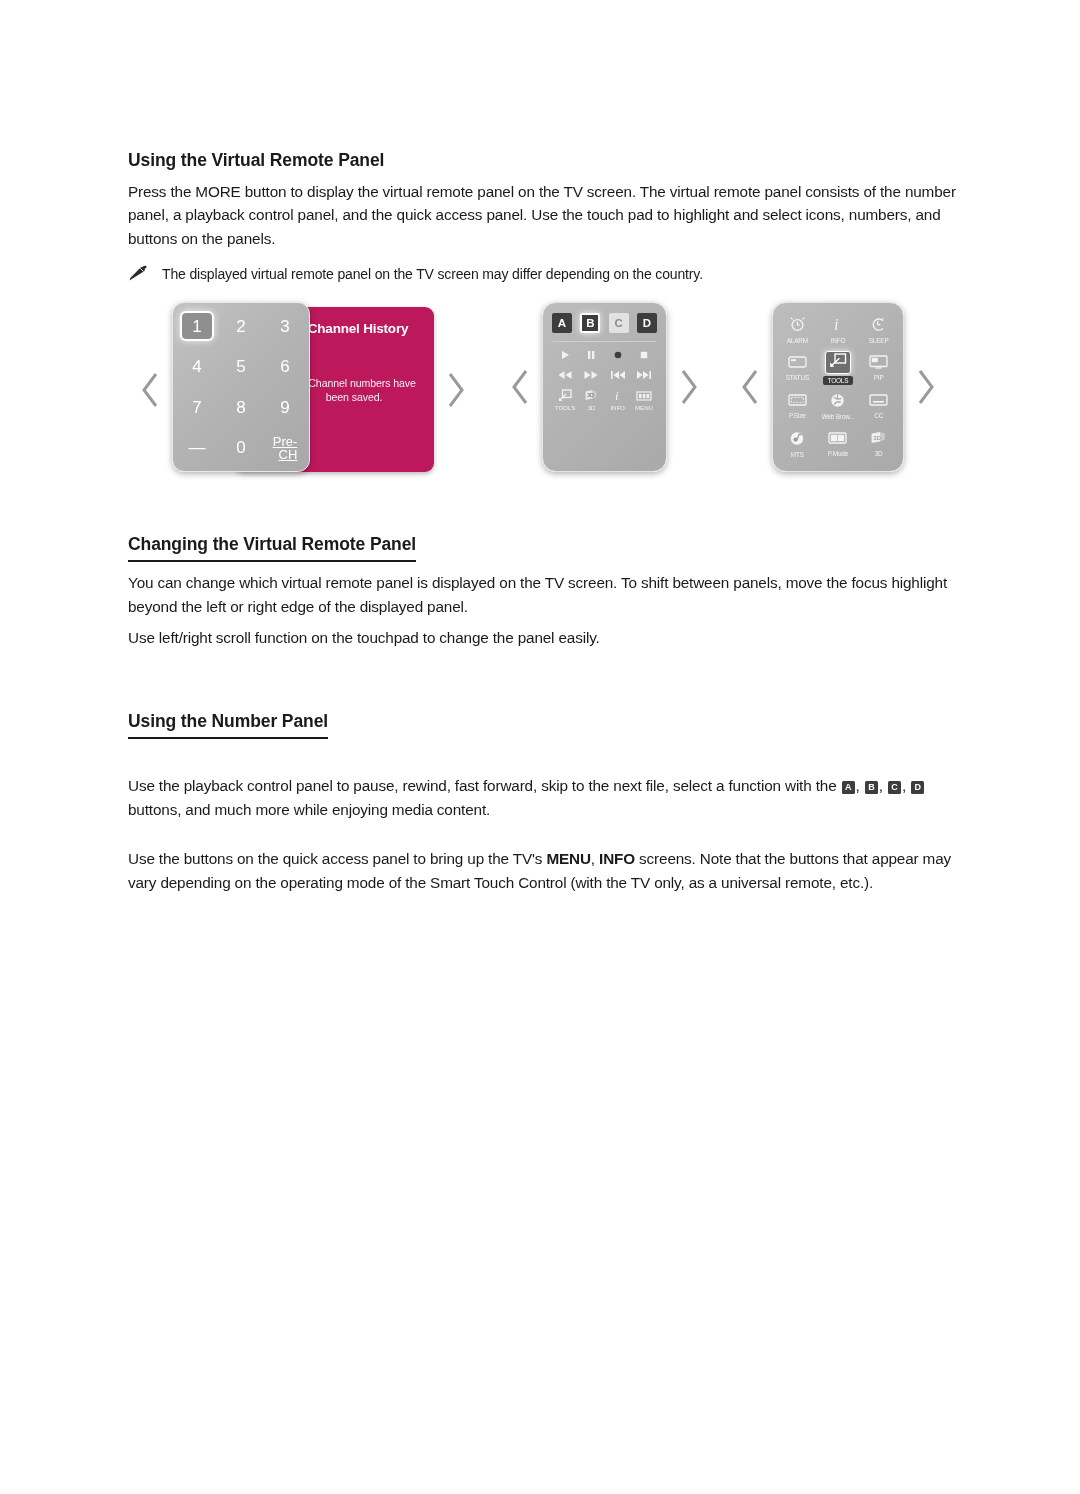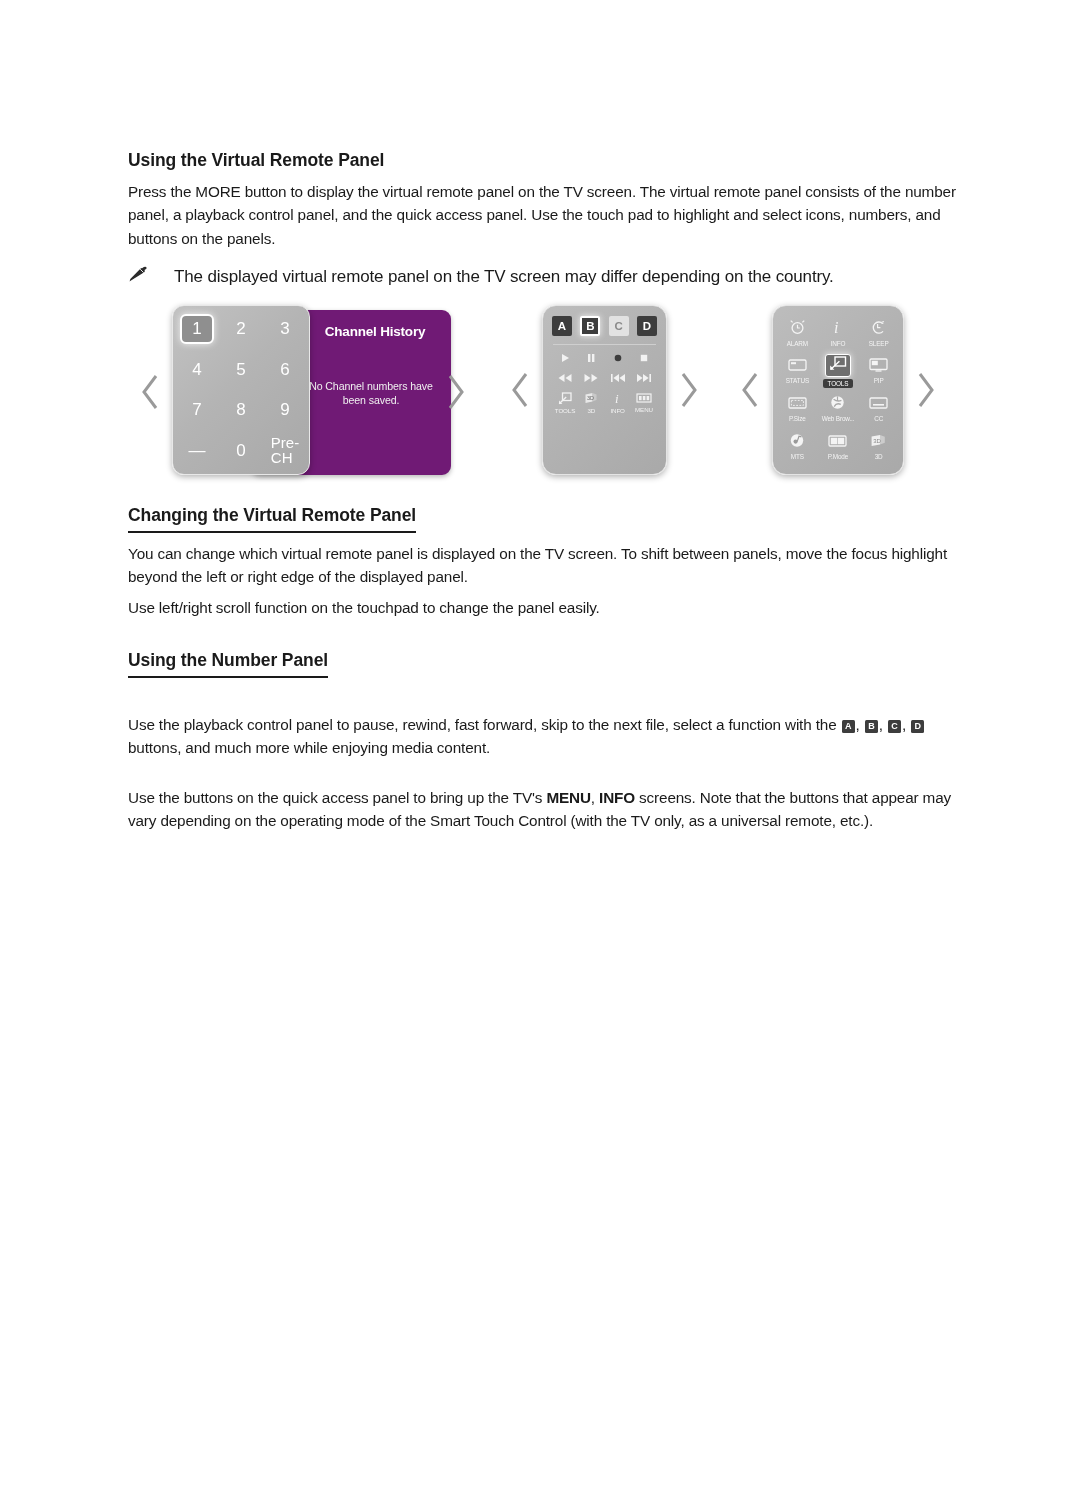--- a/index.html
+++ b/index.html
@@ -9,32 +9,32 @@
     position:relative;overflow:hidden;
   }
   .page{position:absolute;left:0;top:0;width:1080px;height:1246px;}
   .content{position:absolute;left:128px;top:150px;width:832px;}
 
   h2.sec{
     font-size:17.5px;font-weight:bold;letter-spacing:-0.1px;
     margin:0 0 9px 0;padding:0 0 5px 0;display:inline-block;
   }
   h2.sec.plain{border-bottom:none;padding-bottom:0;}
-  h2.sec.ruled{border-bottom:2.2px solid #1a1a1a;}
+  h2.sec.ruled{border-bottom:2.2px solid #1a1a1a;margin-top:32px;}
   .hblock{margin-bottom:0;}
 
   p.body{
     font-size:15.3px;line-height:1.53;margin:0 0 0 0;
     letter-spacing:-0.15px;color:#1a1a1a;
   }
   p.body + p.body{margin-top:8px;}
 
   .note{
-    display:flex;align-items:flex-start;gap:26px;
-    font-size:17px;line-height:1.5;letter-spacing:-0.15px;margin-top:14px;
+    display:flex;align-items:flex-start;gap:14px;
+    font-size:14px;line-height:1.5;letter-spacing:-0.15px;margin-top:14px;
   }
   .note .pencil{flex:0 0 auto;margin-top:1px;}
   .sp-b{height:30px;}
   .sp-c{height:26px;}
 
   
   .figs{position:relative;height:200px;margin-top:14px;}
 
   .fig{position:absolute;top:0;}
   .fig1{left:10px;}
@@ -45,22 +45,22 @@
     width:26px;height:44px;display:inline-block;position:relative;
     flex:0 0 auto;
   }
   .chev svg{display:block;}
 
   .figrow{display:flex;align-items:center;gap:8px;}
 
   
   .numwrap{position:relative;width:262px;height:175px;}
   .histcard{
-    position:absolute;left:79px;top:5px;width:200px;height:165px;
-    background:#701a75;border-radius:9px;
+    position:absolute;left:62px;top:5px;width:200px;height:165px;
+    background:#be185d;border-radius:9px;
     box-shadow:0 2px 5px rgba(0,0,0,.28);
   }
   .histtitle{
     position:absolute;left:0;right:0;top:14px;text-align:center;
     color:#ffffff;font-size:13.5px;font-weight:bold;letter-spacing:-0.2px;
     padding-left:48px;
   }
   .histmsg{
     position:absolute;left:48px;right:8px;top:70px;text-align:center;
     color:#f0f0f0;font-size:10.6px;line-height:1.32;letter-spacing:-0.1px;
@@ -77,21 +77,21 @@
   }
   .key{
     color:#ffffff;font-size:17px;line-height:1;
     width:34px;height:30px;display:flex;align-items:center;justify-content:center;
     border-radius:6px;box-sizing:border-box;
   }
   .key.sel{
     background:#8f8f8f;border:2.2px solid #ffffff;
     box-shadow:0 0 7px rgba(255,255,255,.75);
   }
-  .key.prech{font-size:15px;line-height:1.02;text-align:left;font-weight:normal;}
+  .key.prech{font-size:13px;line-height:1.02;text-align:right;font-weight:normal;text-decoration:underline;}
   .key.dash{font-size:17px;}
 
   
   .pbcard{
     width:125px;height:170px;border-radius:14px;
     background:linear-gradient(135deg,#bdbdbd 0%,#b2b2b2 50%,#a9a9a9 100%);
     border:1.8px solid #e4e4e4;
     box-shadow:0 2px 6px rgba(0,0,0,.3);
     padding:10px 8px 8px;box-sizing:border-box;
   }

